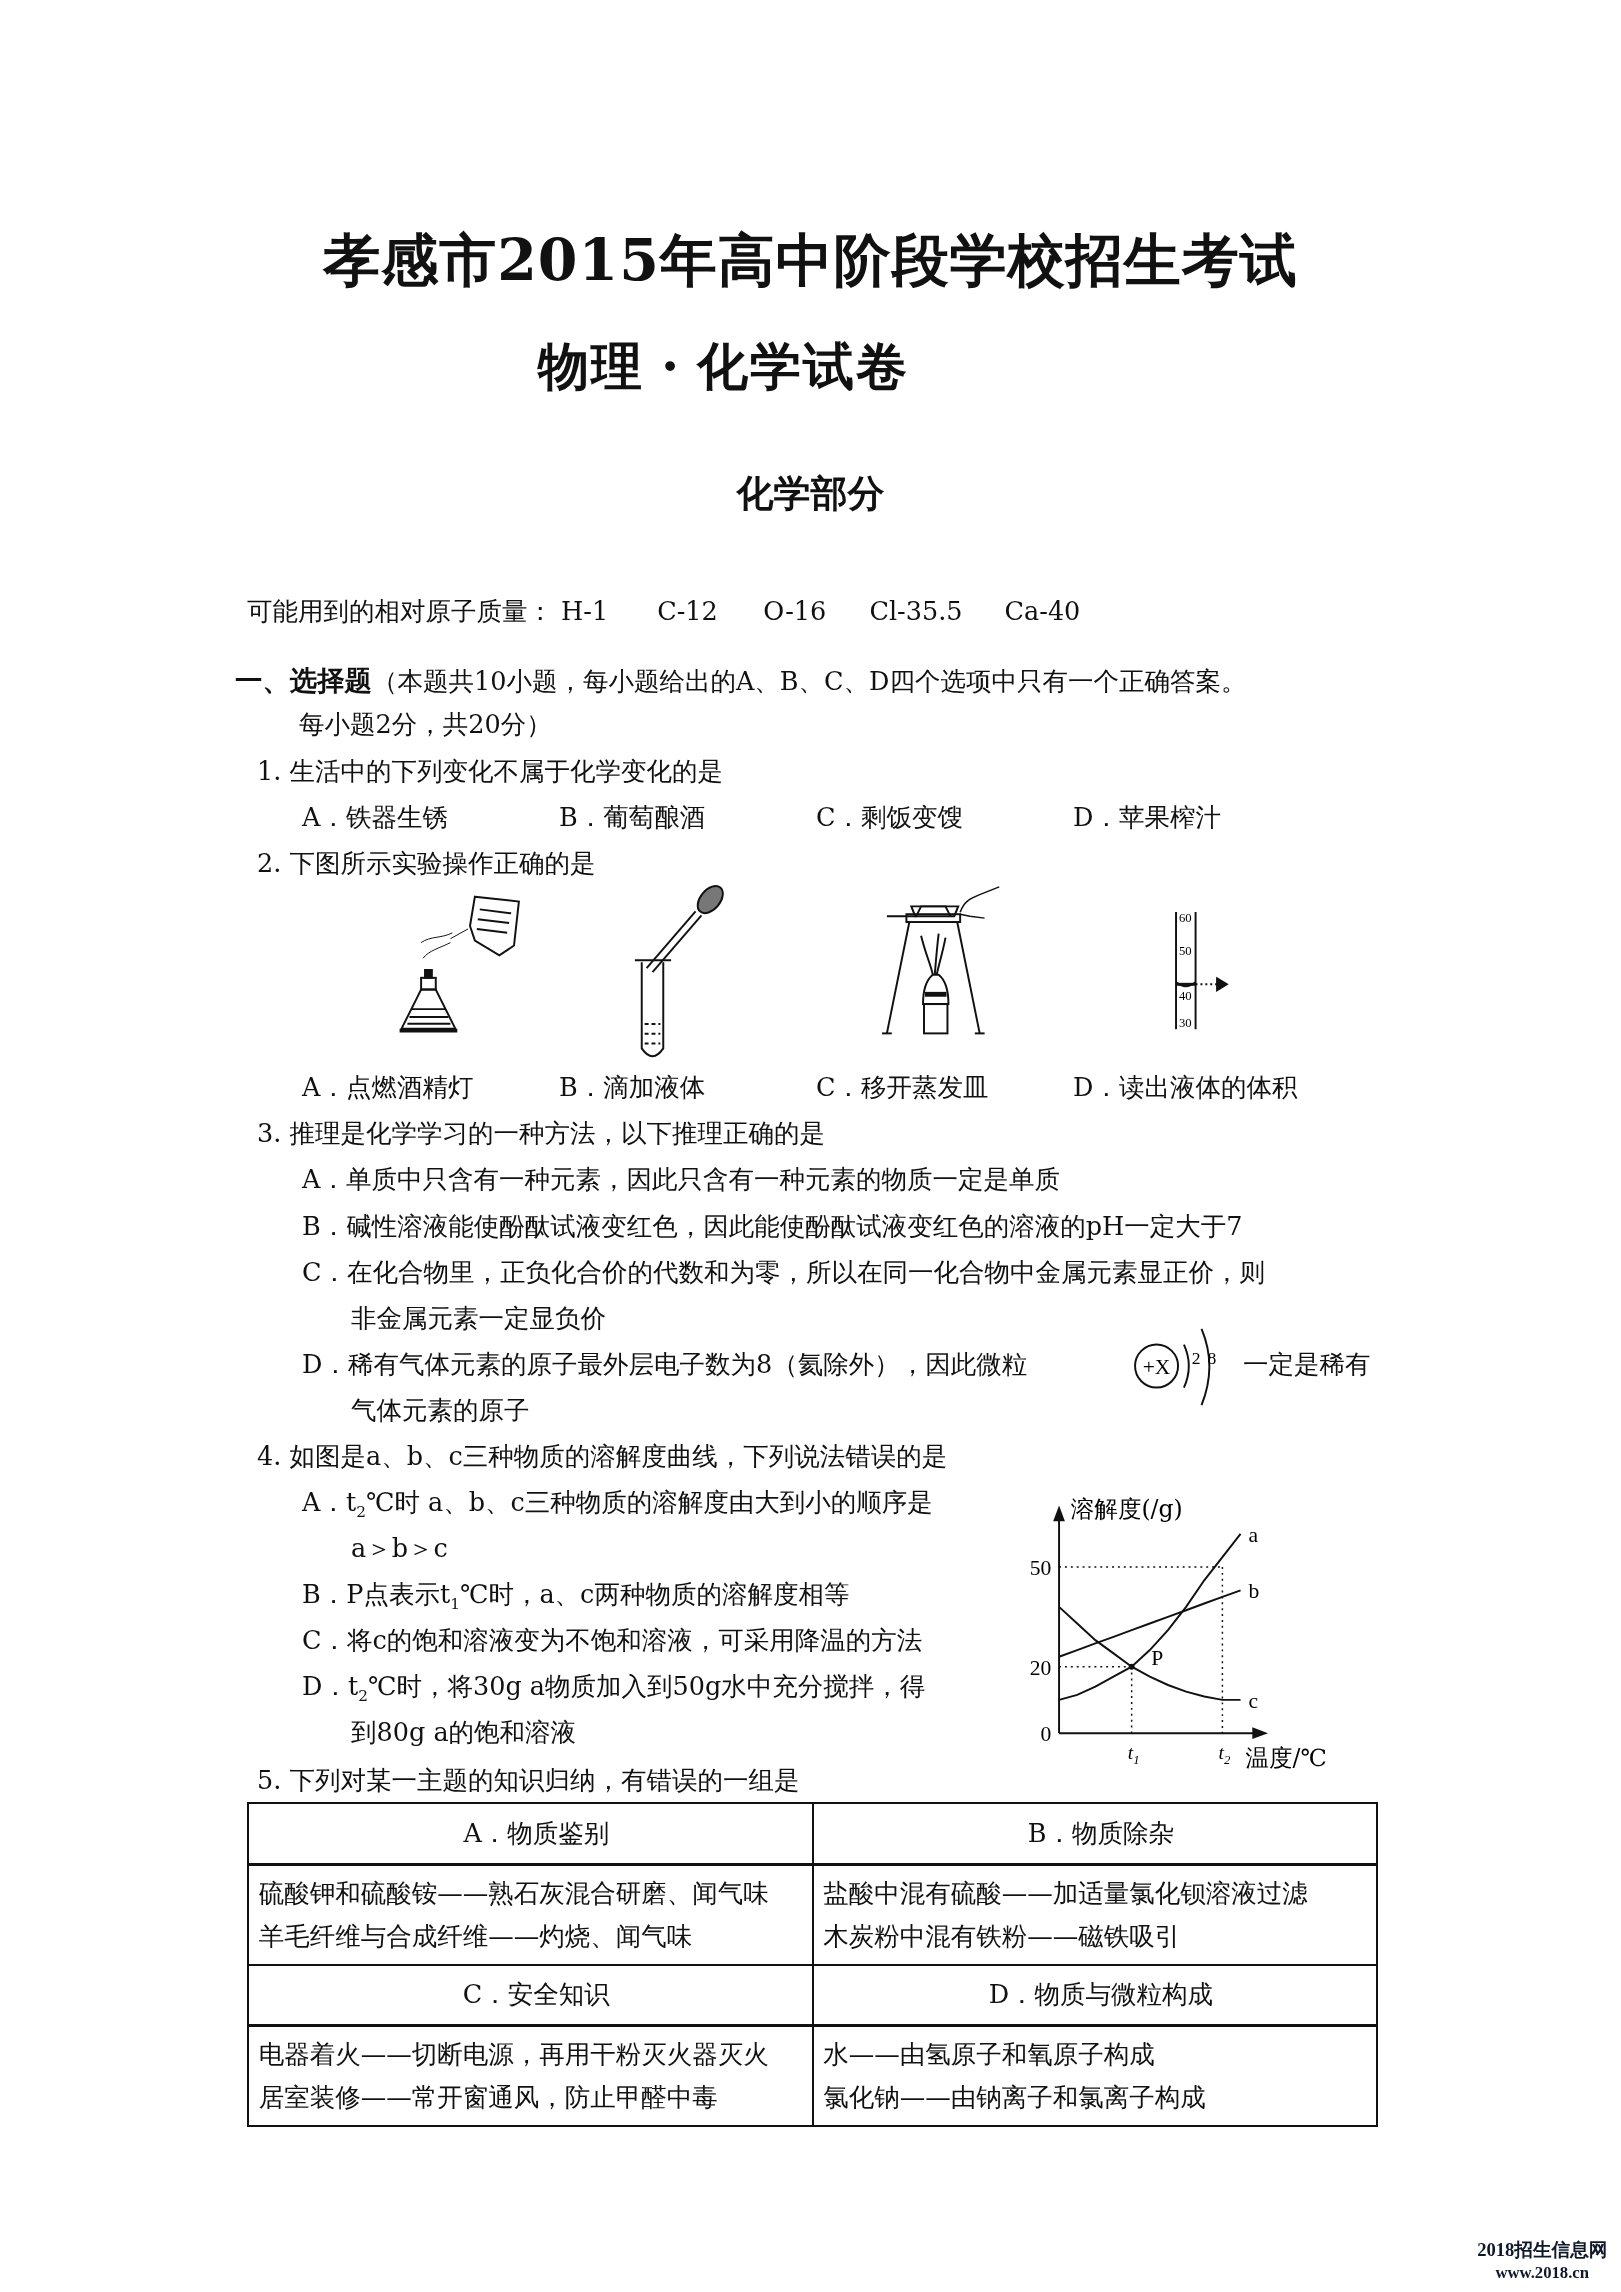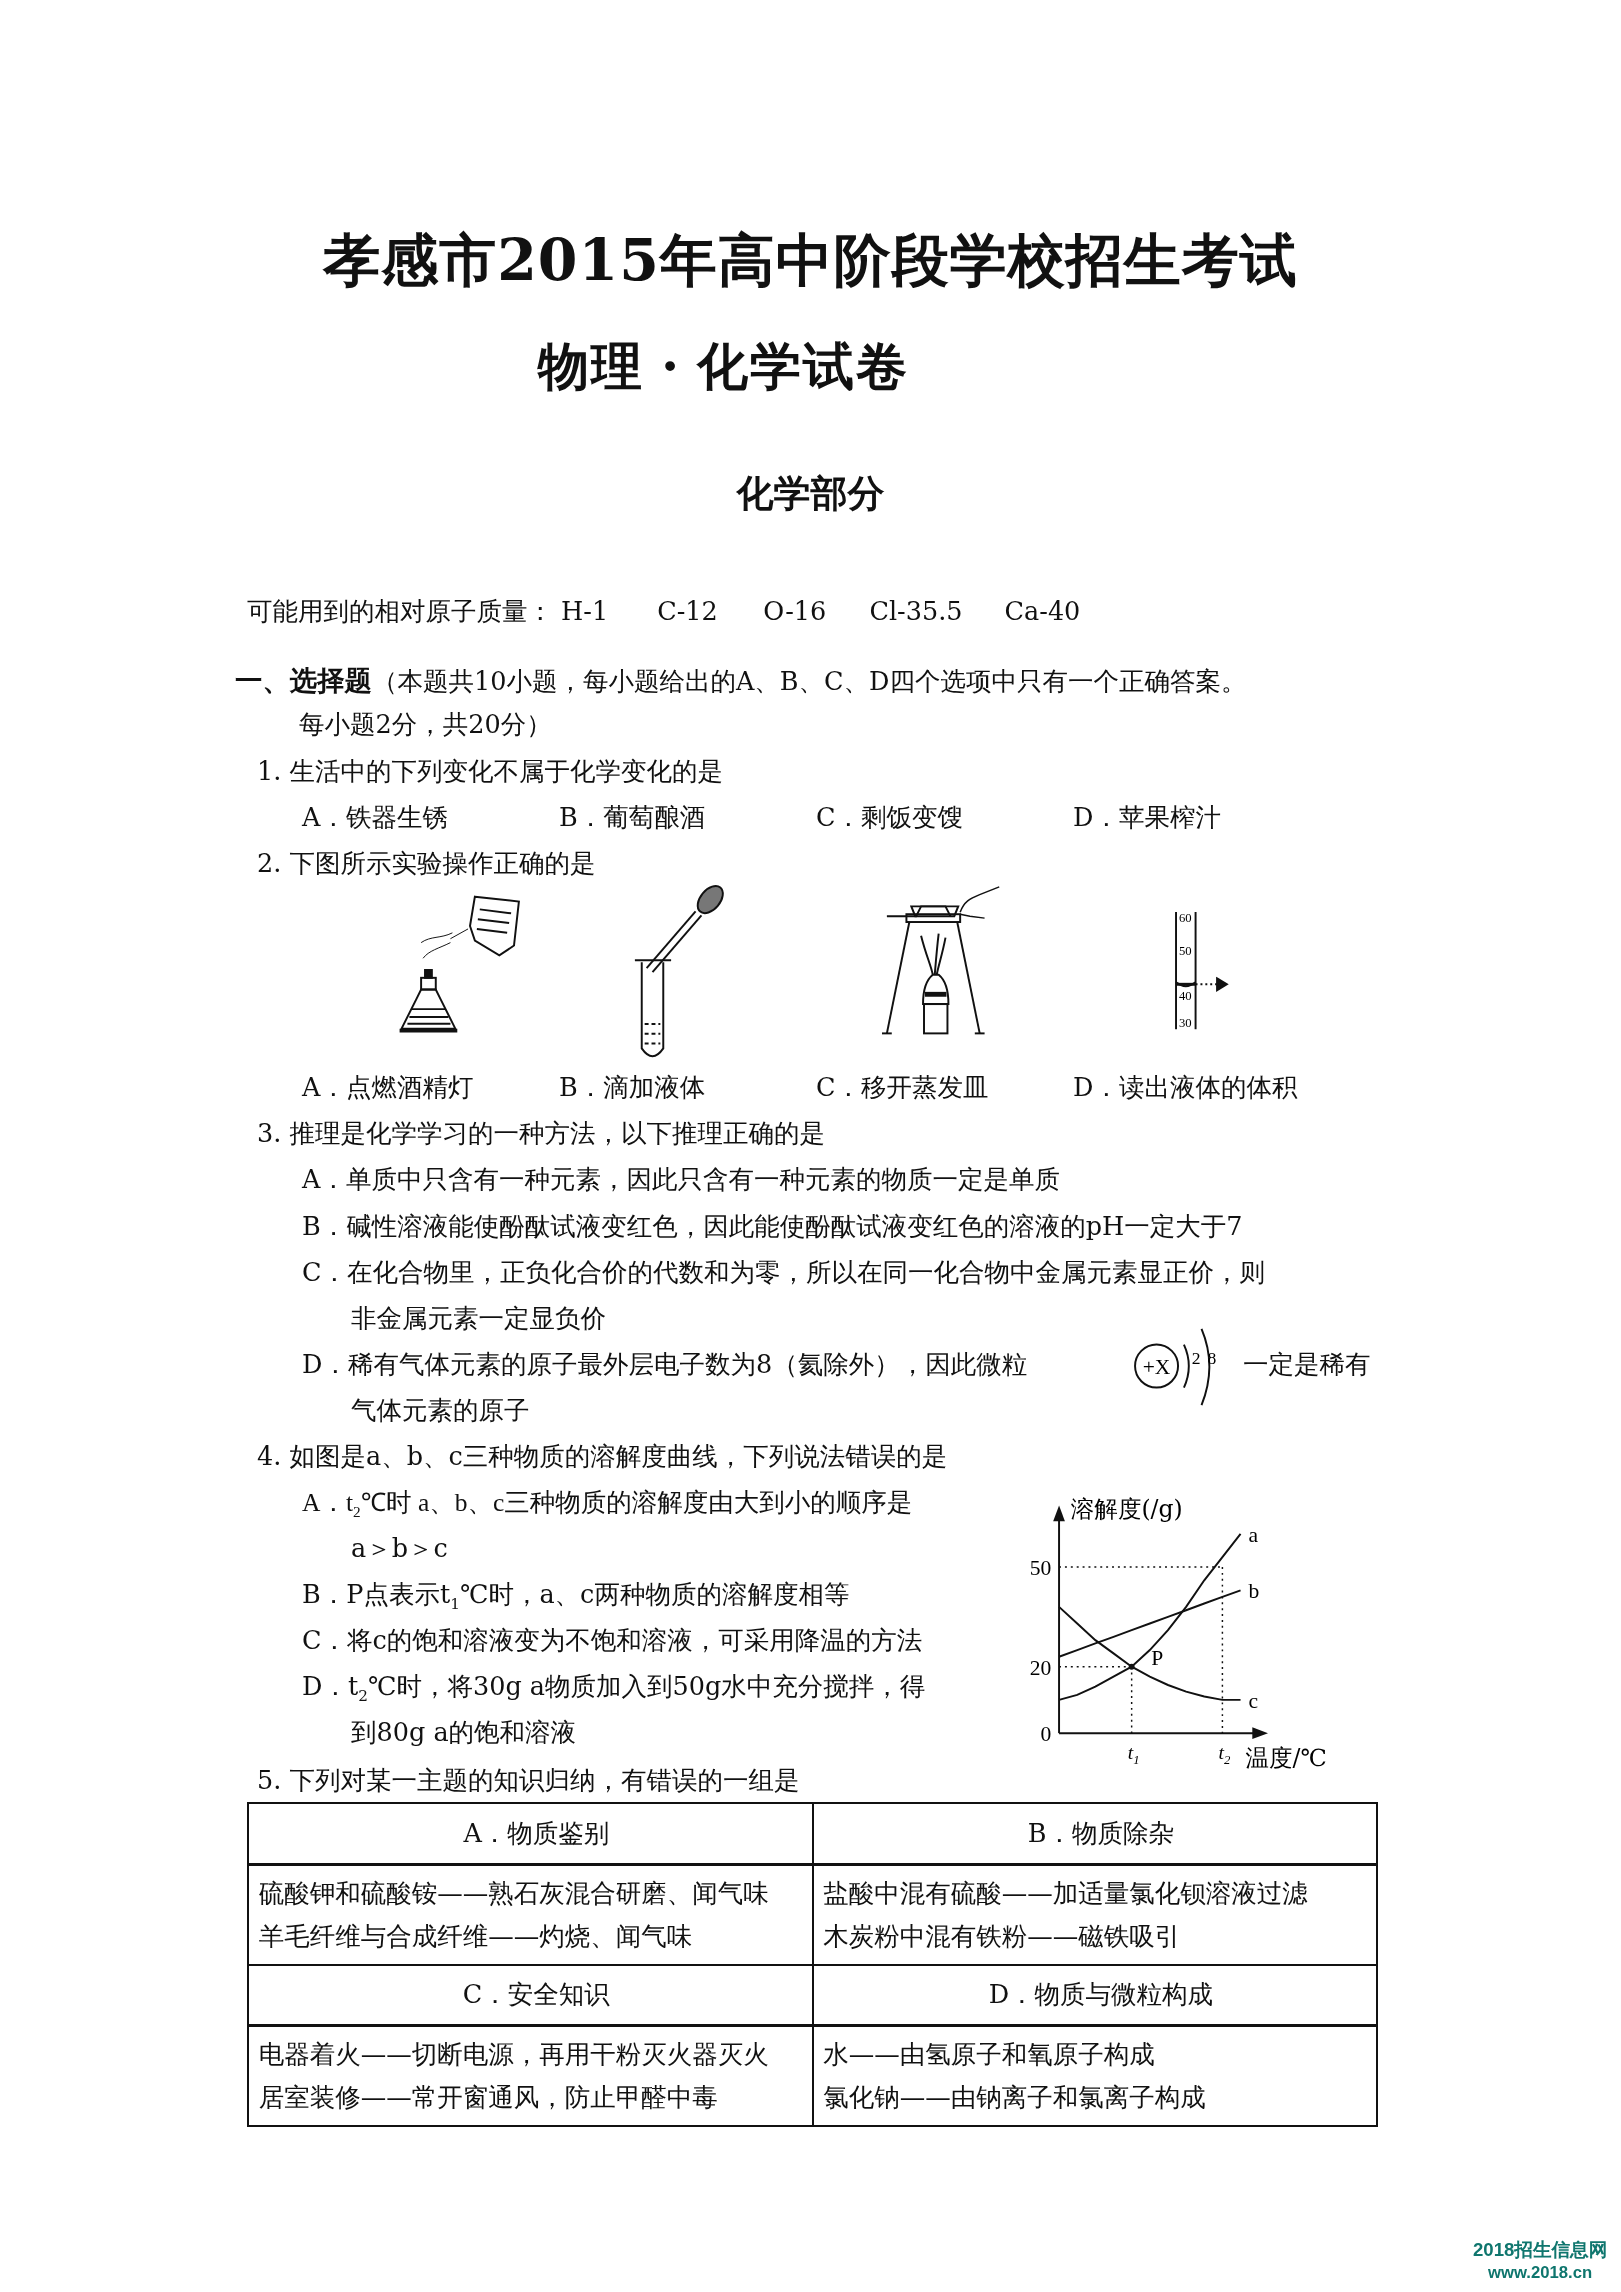--- a/index.html
+++ b/index.html
@@ -12,21 +12,21 @@
   .txt { font-size: 25.5px; line-height: 33px; }
   .sec { font-size: 25.5px; }
   .sec b { font-family: "DejaVu Sans", sans-serif; font-size: 27.4px; }
   .opt { display: inline-block; width: 257px; }
   .fig { position: absolute; }
   table.q5 { position: absolute; left: 247px; top: 1802px; width: 1131px; border-collapse: collapse; font-size: 25.5px; }
   table.q5 td { border: 2px solid #111; padding: 5.9px 9.8px; vertical-align: top; width: 50%; }
   table.q5 td.h { text-align: center; height: 47px; vertical-align: middle; padding-left: 22px; }
   table.q5 td.b { line-height: 43px; }
   table.q5 tr.hr td { border-bottom: 3.9px solid #111; }
-  .wm { right: 13.7px; top: 2237px; text-align: center; color: #0f766e; font-family: Liberation Sans, sans-serif; font-weight: bold; }
+  .wm { right: 13.7px; top: 2237px; text-align: center; color: #0f172a; font-family: Liberation Serif, serif; font-weight: bold; }
   .wm1 { font-size: 18.6px; }
   .wm2 { font-size: 16.7px; }
   sub { font-size: 60%; }
 </style>
 </head>
 <body>
 
 <div class="abs title1">孝感市2015年高中阶段学校招生考试</div>
 <div class="abs title2">物理・化学试卷</div>
 <div class="abs title3">化学部分</div>
@@ -149,21 +149,21 @@
   <text x="66" y="40" font-size="18" font-family="Liberation Serif, serif">2</text>
   <text x="82" y="40" font-size="18" font-family="Liberation Serif, serif">8</text>
 </svg>
 <div class="abs txt" style="left:1243px; top:1348px;">一定是稀有</div>
 <div class="abs txt" style="left:351px; top:1394px;">气体元素的原子</div>
 
 <div class="abs txt" style="left:257px; top:1440px;">
   <span>4.</span>
   <span>如图是a、b、c三种物质的溶解度曲线，下列说法错误的是</span>
 </div>
-<div class="abs txt" style="left:302px; top:1486px;font-family:Liberation Serif, serif;">
+<div class="abs txt" style="left:302px; top:1486px;">
   <span>A．t</span><sub>2</sub><span>℃时 a、b、c三种物质的溶解度由大到小的顺序是</span>
 </div>
 <div class="abs txt" style="left:351px; top:1532px;">a＞b＞c</div>
 <div class="abs txt" style="left:302px; top:1578px;">
   <span>B．P点表示t</span><sub>1</sub><span>℃时，a、c两种物质的溶解度相等</span>
 </div>
 <div class="abs txt" style="left:302px; top:1624px;">C．将c的饱和溶液变为不饱和溶液，可采用降温的方法</div>
 <div class="abs txt" style="left:302px; top:1670px;">
   <span>D．t</span><sub>2</sub><span>℃时，将30g a物质加入到50g水中充分搅拌，得</span>
 </div>

